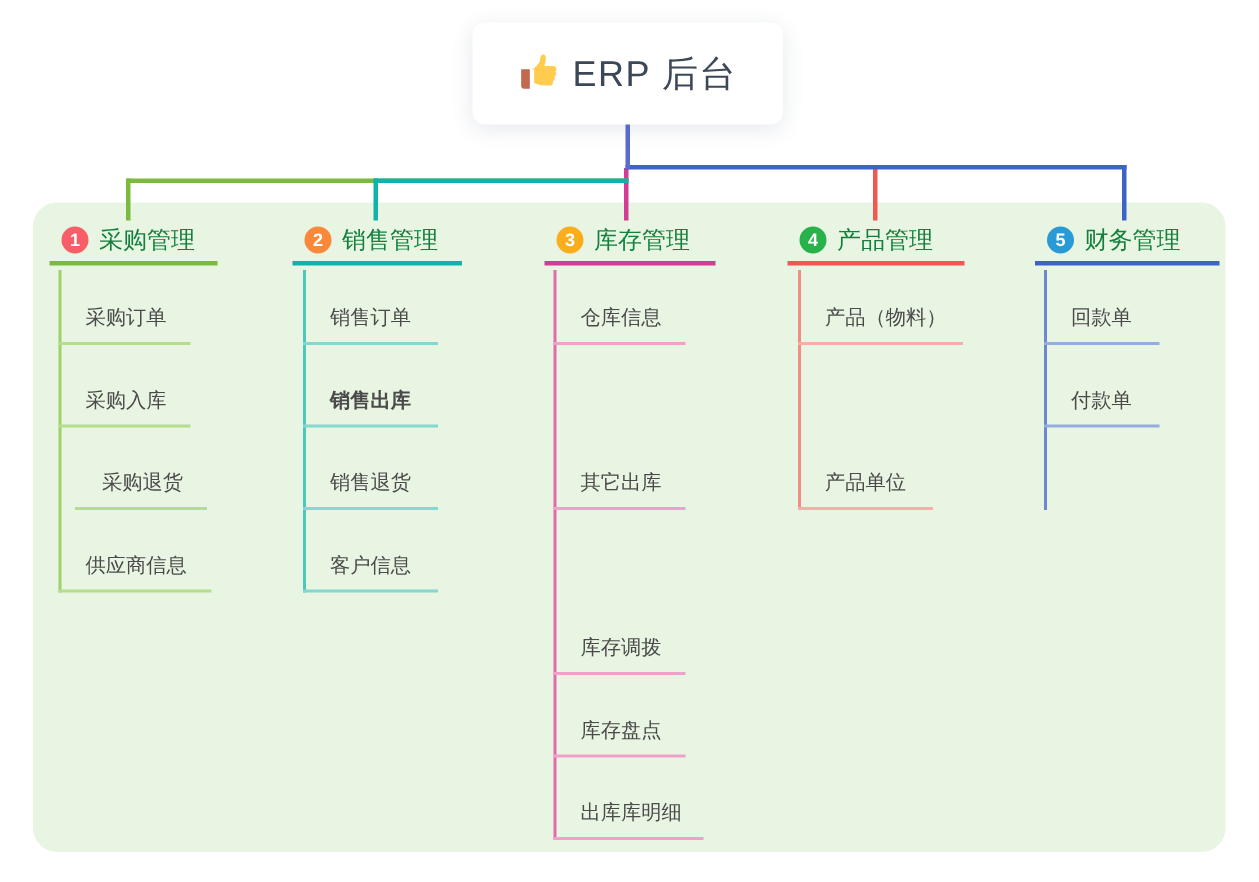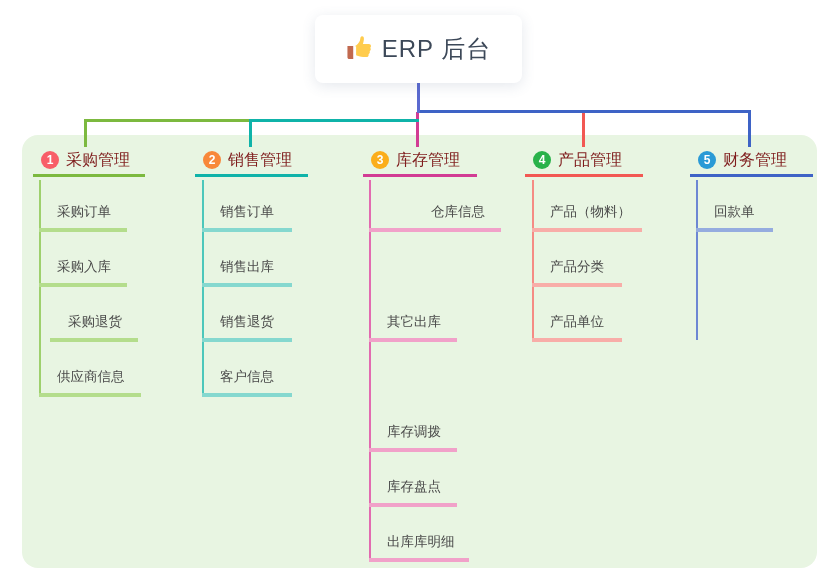--- a/index.html
+++ b/index.html
@@ -9,23 +9,23 @@
          background:#e8f5e2;border-radius:16px;}
   .conn{position:absolute;}
   .root-card{position:absolute;left:315px;top:15px;width:207px;height:68px;background:#fff;
              border-radius:8px;box-shadow:0 3px 14px rgba(70,90,130,.14);
              display:flex;align-items:center;justify-content:center;gap:10px;}
   .root-card .title{font-size:24px;color:#3c4858;font-weight:500;letter-spacing:1px;}
   .hdr{position:absolute;height:31px;display:flex;align-items:center;gap:7px;
        padding-left:8px;box-sizing:border-box;border-bottom:3px solid #000;}
   .badge{width:18px;height:18px;border-radius:50%;color:#fff;font-size:12px;font-weight:bold;
          display:flex;align-items:center;justify-content:center;flex:0 0 18px;line-height:1;}
-  .hlabel{font-size:16px;color:#7f1d1d;font-weight:500;white-space:nowrap;}
+  .hlabel{font-size:16px;color:#15803d;font-weight:500;white-space:nowrap;}
   .vline{position:absolute;width:2px;}
-  .item{position:absolute;height:34px;box-sizing:content-box;border-bottom:4px solid #0ea5e9;
+  .item{position:absolute;height:34px;box-sizing:content-box;border-bottom:2px solid #0ea5e9;
         display:flex;align-items:flex-end;text-align:center;}
   .item span{font-size:13.5px;color:#4a4a4a;padding-left:18px;padding-bottom:7px;white-space:nowrap;}
   .thumb{display:flex;align-items:center;}
 </style>
 </head>
 <body>
 
 <div class="stage">
 
   <div class="panel"></div>
@@ -69,36 +69,36 @@
     </div>
 
   <div class="hdr" style="left:195px;top:146px;width:113px;border-color:#0fb3a9;">
     <span class="badge" style="background:#f8883a;">2</span>
     <span class="hlabel">销售管理</span>
   </div>
   <div class="vline" style="left:202px;top:180px;height:215px;background:#4cc7bb;"></div>
   <div class="item" style="left:202px;top:194px;width:90px;border-color:#85d8cf;">
       <span>销售订单</span>
     </div>
-  <div class="item" style="left:202px;top:249px;width:90px;border-color:#85d8cf;">
+  <div class="item" style="left:202px;top:249px;width:90px;border-color:#85d8cf;font-weight:bold;">
       <span>销售出库</span>
     </div>
   <div class="item" style="left:202px;top:304px;width:90px;border-color:#85d8cf;">
       <span>销售退货</span>
     </div>
   <div class="item" style="left:202px;top:359px;width:90px;border-color:#85d8cf;">
       <span>客户信息</span>
     </div>
 
   <div class="hdr" style="left:363px;top:146px;width:114px;border-color:#d23c94;">
     <span class="badge" style="background:#fbae1b;">3</span>
     <span class="hlabel">库存管理</span>
   </div>
   <div class="vline" style="left:369px;top:180px;height:380px;background:#e26bb0;"></div>
-  <div class="item" style="left:369px;top:194px;width:88px;border-color:#f1a1c9;padding-left:44px;">
+  <div class="item" style="left:369px;top:194px;width:88px;border-color:#f1a1c9;">
       <span>仓库信息</span>
     </div>
   <div class="item" style="left:369px;top:304px;width:88px;border-color:#f1a1c9;">
       <span>其它出库</span>
     </div>
   <div class="item" style="left:369px;top:414px;width:88px;border-color:#f1a1c9;">
       <span>库存调拨</span>
     </div>
   <div class="item" style="left:369px;top:469px;width:88px;border-color:#f1a1c9;">
       <span>库存盘点</span>
@@ -108,29 +108,29 @@
     </div>
 
   <div class="hdr" style="left:525px;top:146px;width:118px;border-color:#f25853;">
     <span class="badge" style="background:#29b24a;">4</span>
     <span class="hlabel">产品管理</span>
   </div>
   <div class="vline" style="left:532px;top:180px;height:160px;background:#f58b84;"></div>
   <div class="item" style="left:532px;top:194px;width:110px;border-color:#f8ada8;">
       <span>产品（物料）</span>
     </div>
-  <div class="item" style="left:532px;top:249px;width:90px;border-color:#f8ada8;">
-      <span>产品分类</span>
-    </div>
   <div class="item" style="left:532px;top:304px;width:90px;border-color:#f8ada8;">
       <span>产品单位</span>
     </div>
 
   <div class="hdr" style="left:690px;top:146px;width:123px;border-color:#3e63c6;">
     <span class="badge" style="background:#2a9ad6;">5</span>
     <span class="hlabel">财务管理</span>
   </div>
   <div class="vline" style="left:696px;top:180px;height:160px;background:#6d87d3;"></div>
   <div class="item" style="left:696px;top:194px;width:77px;border-color:#95acdf;">
       <span>回款单</span>
     </div>
+  <div class="item" style="left:696px;top:249px;width:77px;border-color:#95acdf;">
+      <span>付款单</span>
+    </div>
 
 </div>
 
 </body></html>

